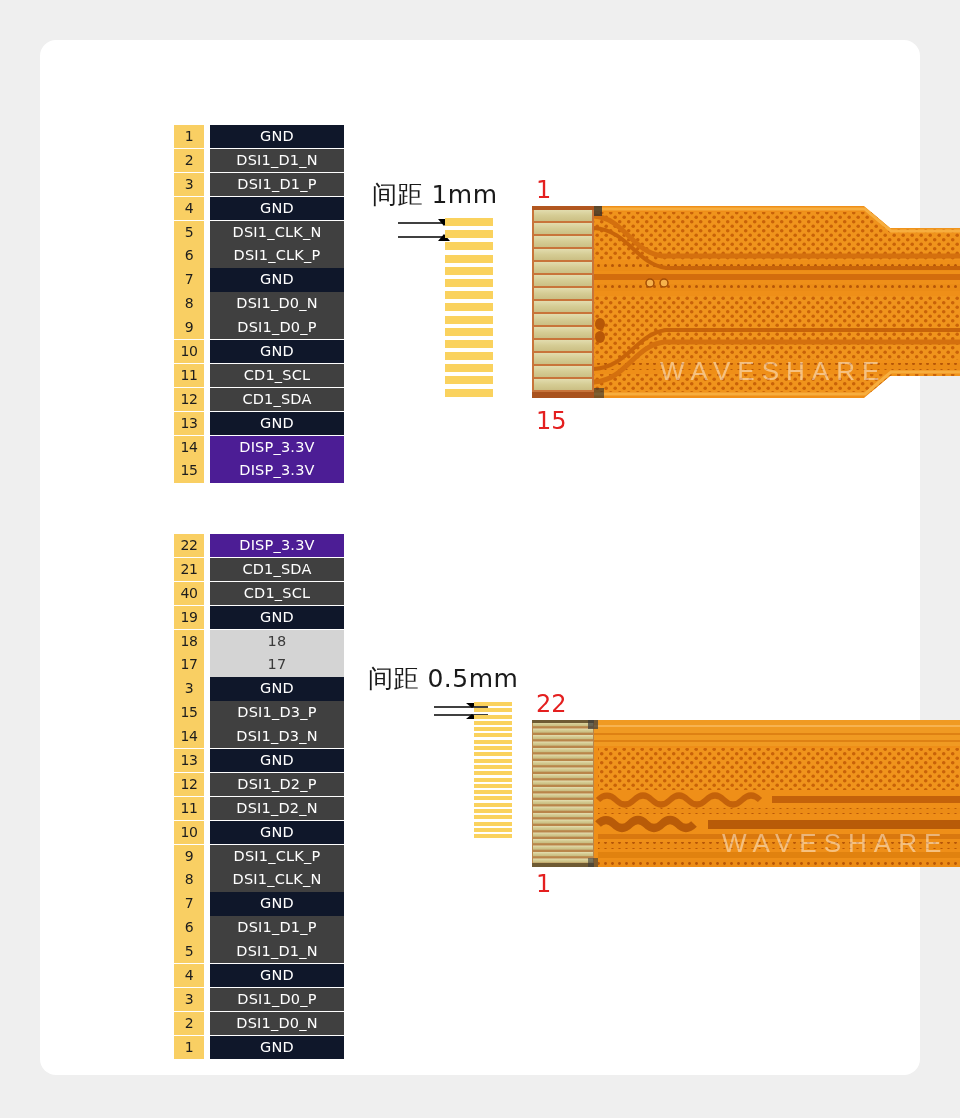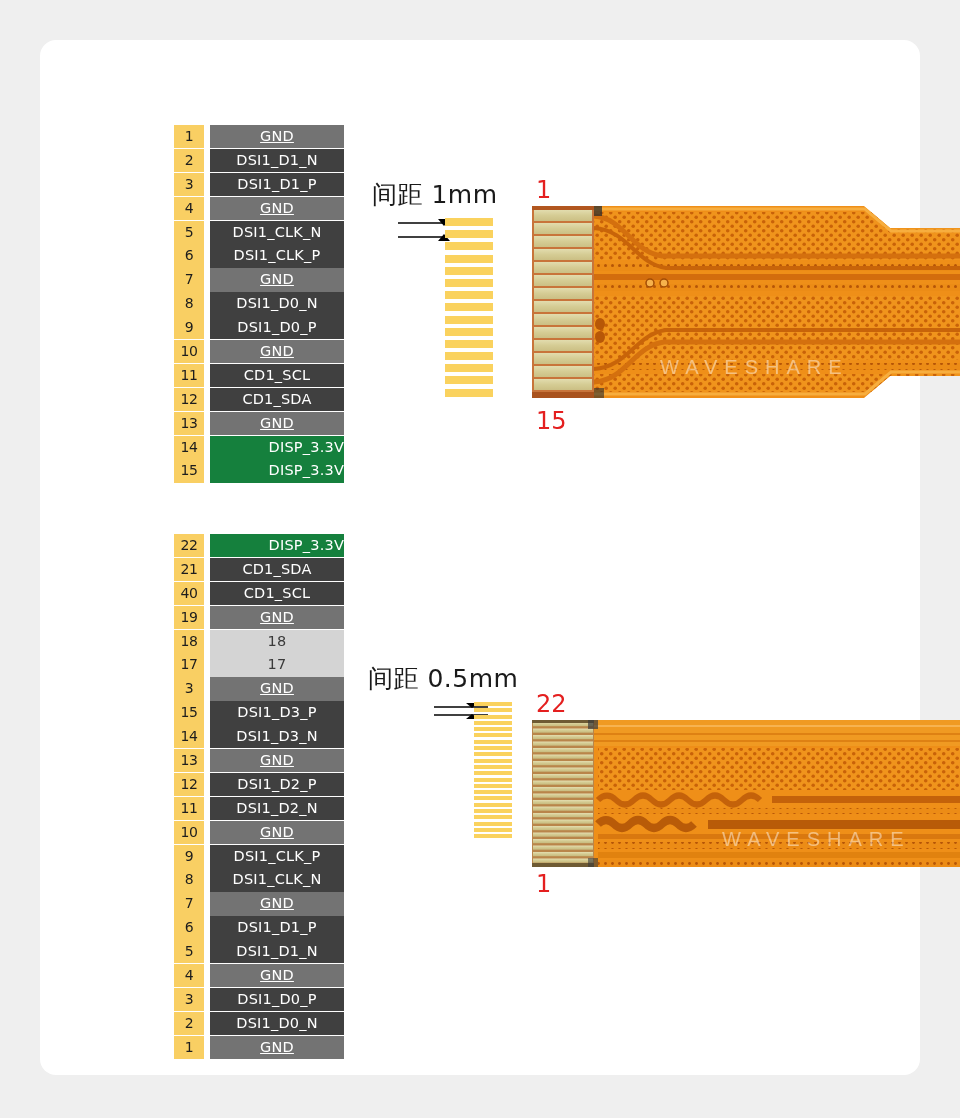--- a/index.html
+++ b/index.html
@@ -54,23 +54,23 @@
     margin-left: 6px;
     color: #ffffff;
     font-size: 14.5px;
     line-height: 23.3px;
     text-align: center;
     letter-spacing: 0.2px;
     font-family: "DejaVu Sans", "Liberation Sans", sans-serif;
     white-space: nowrap;
     overflow: hidden;
   }
-  .pin-label.gnd   { background: #737373; color: #ffffff; text-decoration: underline; }
+  .pin-label.gnd   { background: #0f172a; color: #ffffff; }
   .pin-label.data  { background: #404040; color: #ffffff; }
-  .pin-label.power { background: #15803d; color: #ffffff; text-align: right; }
+  .pin-label.power { background: #4c1d95; color: #ffffff; }
   .pin-label.nc    { background: #d4d4d4; color: #3a3a3a; }
 
   
   .pitch-block { position: absolute; }
   #pitch-1 { left: 332px; top: 138px; }
   #pitch-2 { left: 328px; top: 622px; }
 
   .pitch-label {
     font-size: 25px;
     color: #1a1a1a;
@@ -114,21 +114,21 @@
   #fpc2-num-top    { left: 4px;  top: 0px; }
   #fpc2-num-bottom { left: 4px;  top: 180px; }
 
   .fpc-img { position: absolute; overflow: hidden; }
   #fpc-img-1 { left: 0px; top: 28px; width: 428px; height: 192px; }
   #fpc-img-2 { left: 0px; top: 28px; width: 428px; height: 147px; }
 
   .watermark {
     position: absolute;
     color: rgba(255,255,255,0.45);
-    font-size: 20px;
+    font-size: 26px;
     letter-spacing: 7px;
     font-family: "Liberation Sans", sans-serif;
     pointer-events: none;
     white-space: nowrap;
   }
   #watermark-1 { left: 128px; top: 150px; }
   #watermark-2 { left: 190px; top: 108px; }
 </style>
 </head>
 <body>

